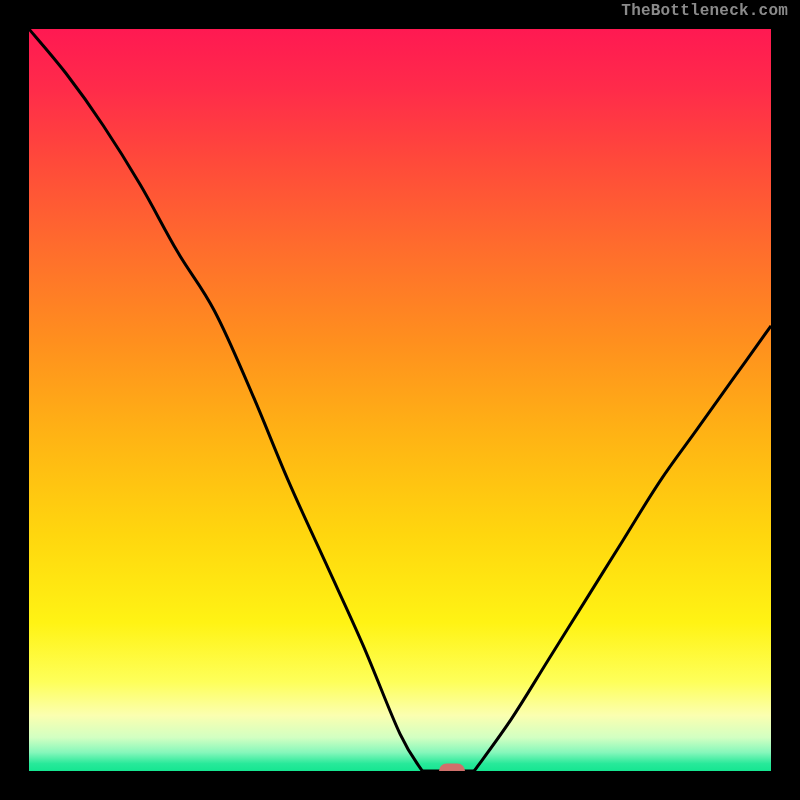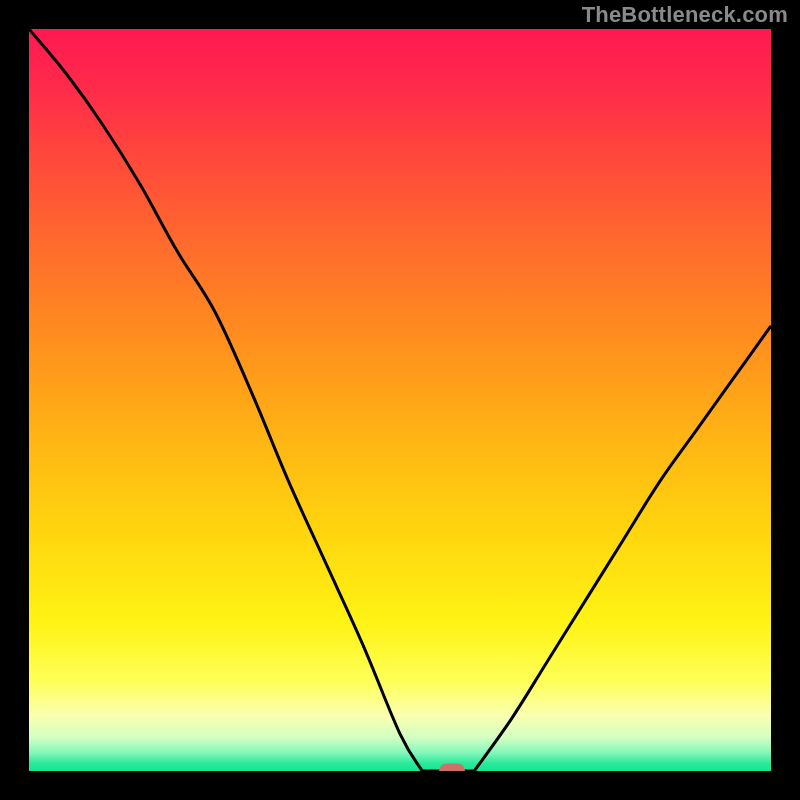--- a/index.html
+++ b/index.html
@@ -13,22 +13,22 @@
   .frame {
     position: relative;
     width: 800px;
     height: 800px;
     background: #000;
   }
   .watermark {
     position: absolute;
     top: 2px;
     right: 12px;
-    font-family: Liberation Sans, sans-serif;
-    font-size: 22px;
+    font-family: Liberation Mono, monospace;
+    font-size: 16px;
     font-weight: 600;
     color: #8a8a8a;
     letter-spacing: 0.2px;
     z-index: 10;
   }
   .plot {
     position: absolute;
     left: 29px;
     top: 29px;
     width: 742px;

